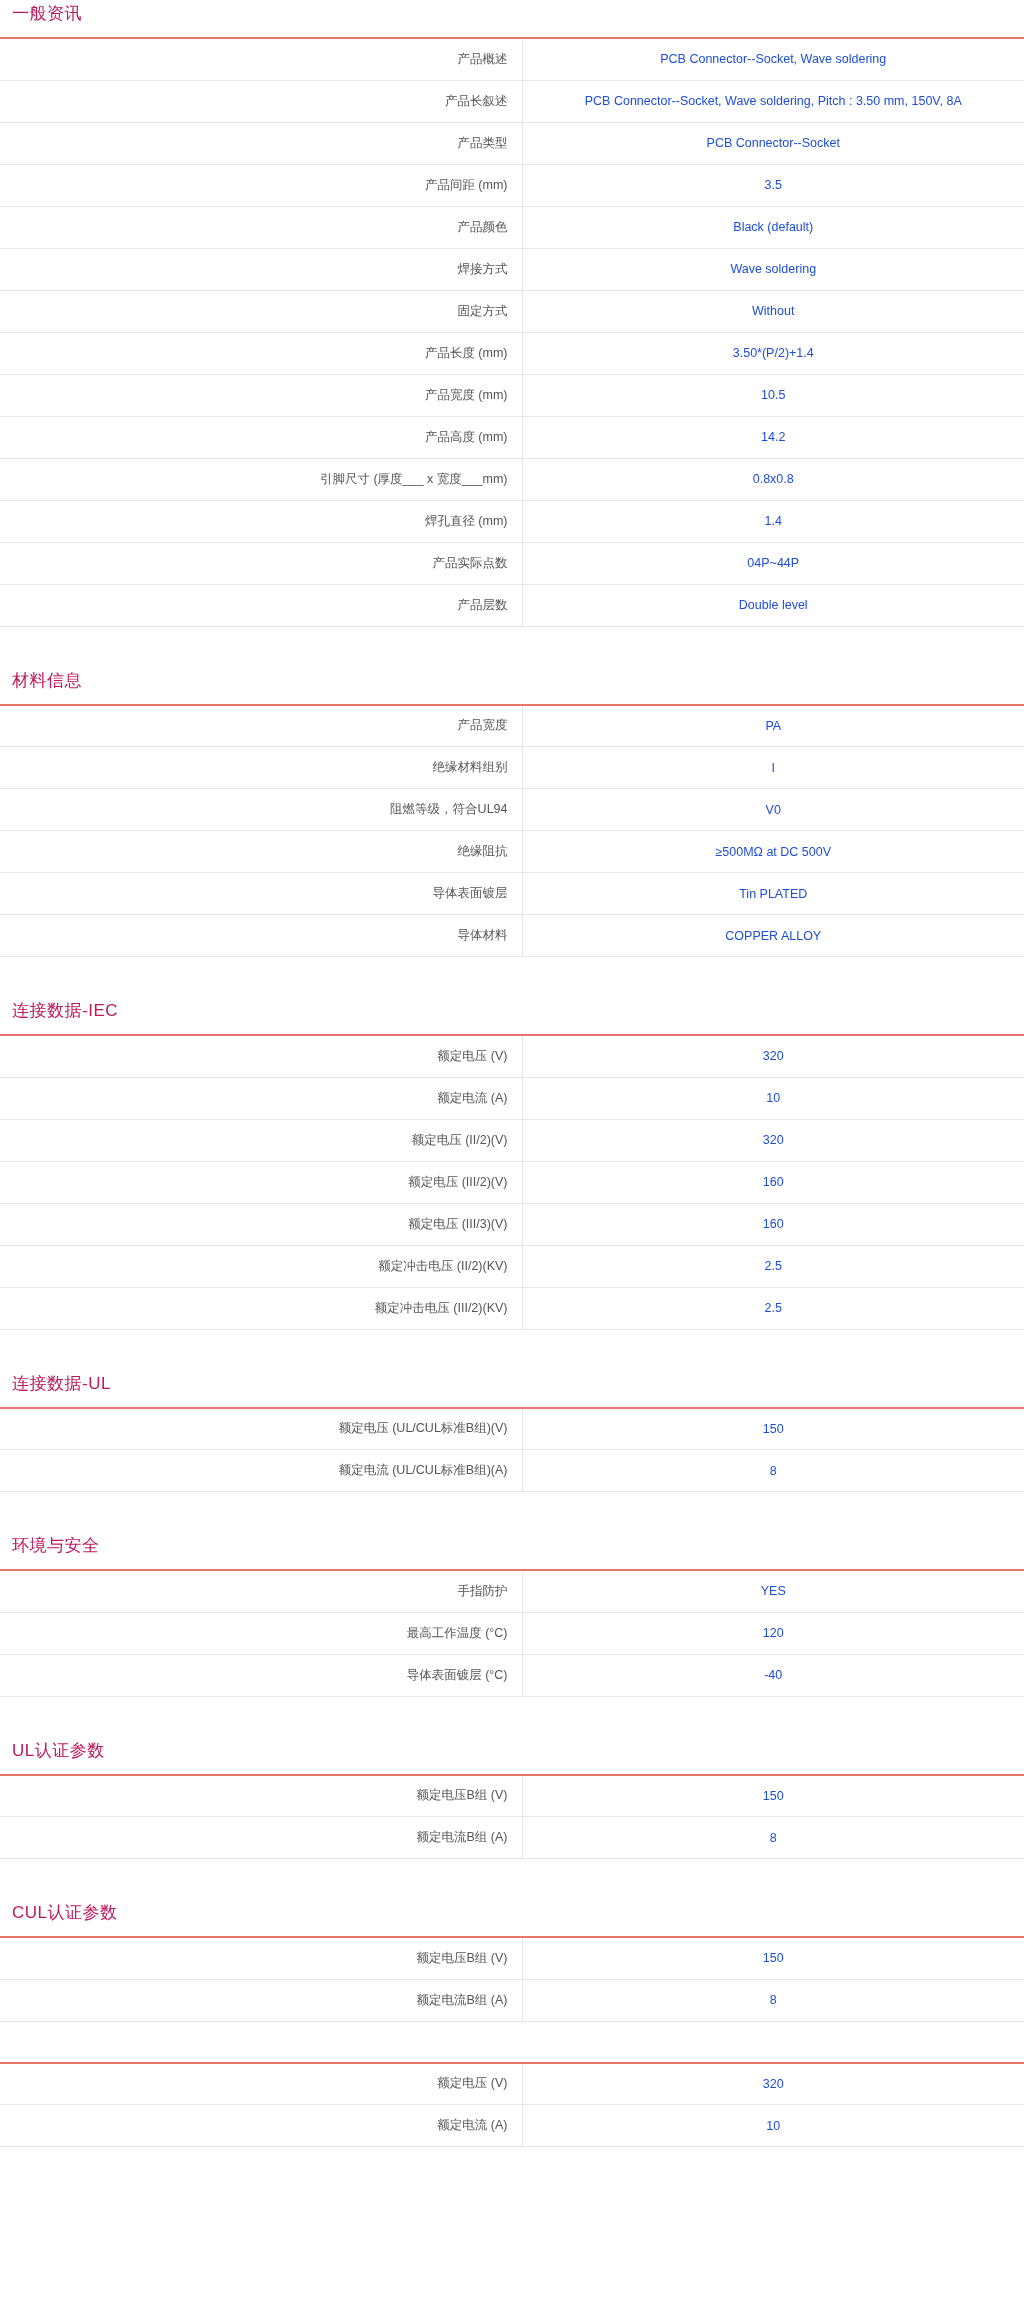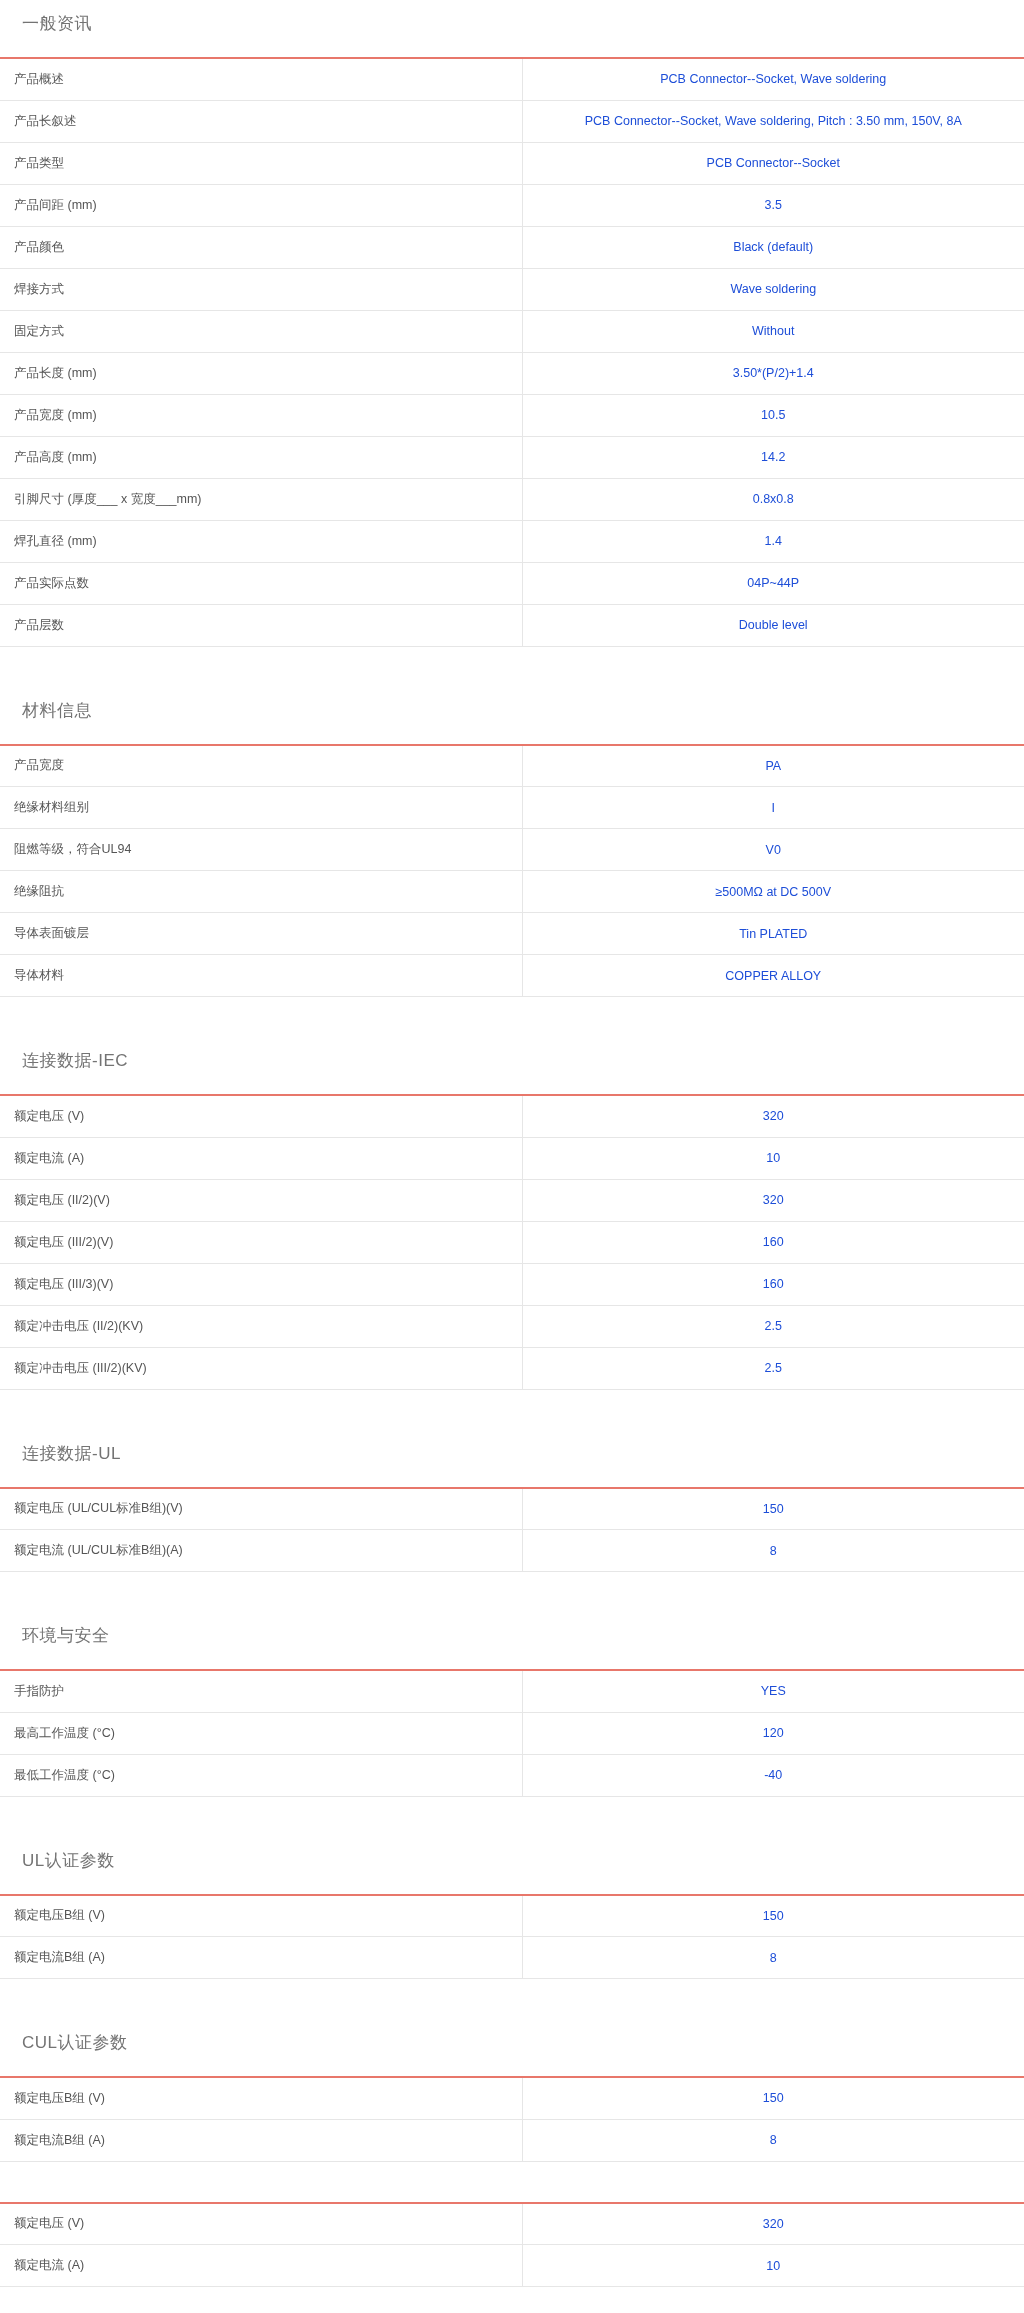--- a/index.html
+++ b/index.html
@@ -17,24 +17,24 @@
   }
   .page {
     width: 1024px;
     padding: 0 0 20px 0;
   }
   .section {
     margin: 0 0 0 0;
   }
   .section-title {
     font-size: 17px;
-    color: #737373;
+    color: #be185d;
     font-weight: 400;
     padding: 0 0 10px 10px;
-    margin: 12px;
+    margin: 2px;
     letter-spacing: 0.5px;
   }
   .spec-table {
     width: 1024px;
     border-collapse: collapse;
     table-layout: fixed;
     border-top: 2px solid #e8776b;
   }
   .spec-table tr {
     border-bottom: 1px solid #e6e6e6;
@@ -42,21 +42,21 @@
   .spec-table td {
     height: 42px;
     padding: 6px 14px;
     font-size: 12.5px;
     color: #555555;
     vertical-align: middle;
   }
   .spec-table td.label {
     width: 522px;
     border-right: 1px solid #e6e6e6;
-    text-align: left;
+    text-align: right;
     padding-left: 14px;
   }
   .spec-table td.value {
     text-align: center;
     color: #1d4ed8;
   }
   .gap-lg { height: 40px; }
   .first-title { padding-top: 0; }
 </style>
 </head>
@@ -226,21 +226,21 @@
       <tbody>
         <tr>
           <td class="label">手指防护</td>
           <td class="value">YES</td>
         </tr>
         <tr>
           <td class="label">最高工作温度 (°C)</td>
           <td class="value">120</td>
         </tr>
         <tr>
-          <td class="label">最低工作温度 (°C)</td>
+          <td class="label">导体表面镀层 (°C)</td>
           <td class="value">-40</td>
         </tr>
       </tbody>
     </table>
   </div>
 
   <div class="gap-lg"></div>
 
   <div class="section">
     <h2 class="section-title">UL认证参数</h2>

